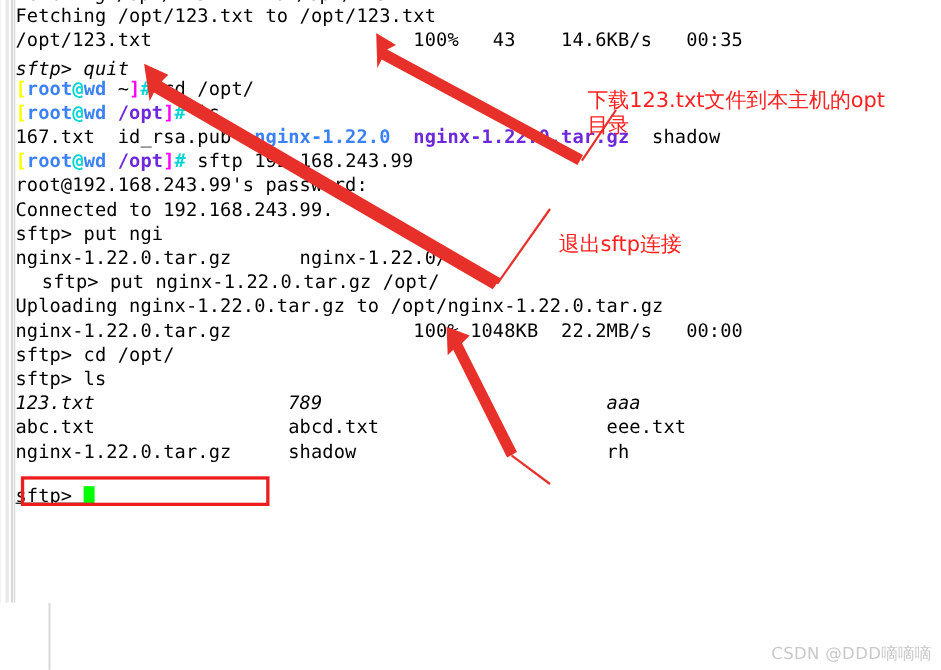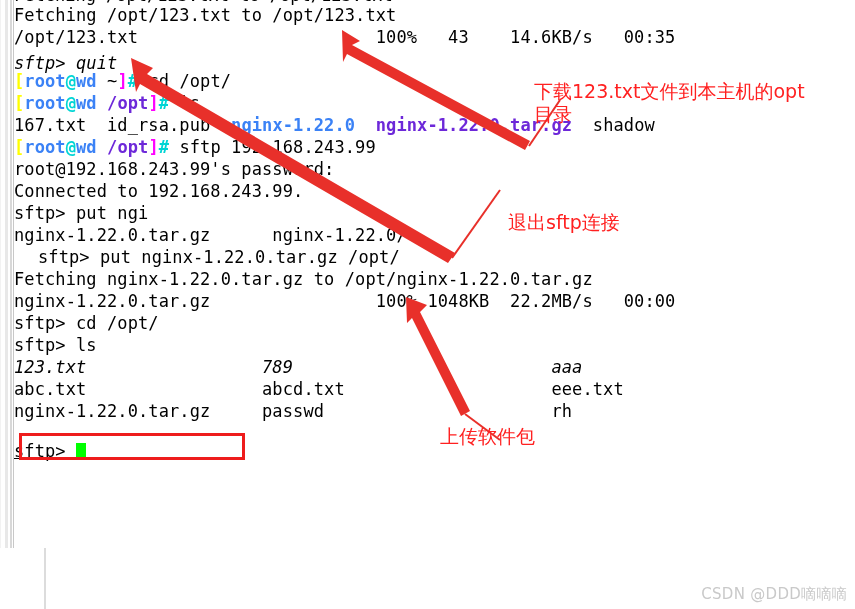--- a/index.html
+++ b/index.html
@@ -168,27 +168,27 @@
       <div class="term-line" style="top: 52px; font-style: italic;"><span class="c-white">sftp&gt; quit</span></div>
       <div class="term-line" style="top: 70px;"><span class="c-yellow bold">[</span><span class="c-blue bold">root</span><span class="c-cyan bold">@</span><span class="c-blue bold">wd</span><span class="c-white"> ~</span><span class="c-magenta bold">]</span><span class="c-cyan bold">#</span><span class="c-white"> cd /opt/</span></div>
       <div class="term-line" style="top: 92px;"><span class="c-yellow bold">[</span><span class="c-blue bold">root</span><span class="c-cyan bold">@</span><span class="c-blue bold">wd</span><span class="c-white"> </span><span class="c-red bold">/opt</span><span class="c-magenta bold">]</span><span class="c-cyan bold">#</span><span class="c-white"> ls</span></div>
       <div class="term-line" style="top: 114px;"><span class="c-white">167.txt  id_rsa.pub  </span><span class="c-blue bold">nginx-1.22.0</span><span class="c-white">  </span><span class="c-red bold">nginx-1.22.0.tar.gz</span><span class="c-white">  shadow</span></div>
       <div class="term-line" style="top: 136px;"><span class="c-yellow bold">[</span><span class="c-blue bold">root</span><span class="c-cyan bold">@</span><span class="c-blue bold">wd</span><span class="c-white"> </span><span class="c-red bold">/opt</span><span class="c-magenta bold">]</span><span class="c-cyan bold">#</span><span class="c-white"> sftp 192.168.243.99</span></div>
       <div class="term-line" style="top: 158px;"><span class="c-white">root@192.168.243.99's password:</span></div>
       <div class="term-line" style="top: 180px;"><span class="c-white">Connected to 192.168.243.99.</span></div>
       <div class="term-line" style="top: 202px;"><span class="c-white">sftp&gt; put ngi</span></div>
       <div class="term-line" style="top: 224px;"><span class="c-white">nginx-1.22.0.tar.gz      nginx-1.22.0/</span></div>
       <div class="term-line" style="top: 246px; margin-left: 24px;"><span class="c-white">sftp&gt; put nginx-1.22.0.tar.gz /opt/</span></div>
-      <div class="term-line" style="top: 268px;"><span class="c-white">Fetching nginx-1.22.0.tar.gz to /opt/nginx-1.22.0.tar.gz</span></div>
+      <div class="term-line" style="top: 268px;"><span class="c-white">Uploading nginx-1.22.0.tar.gz to /opt/nginx-1.22.0.tar.gz</span></div>
       <div class="term-line" style="top: 290px;"><span class="c-white">nginx-1.22.0.tar.gz                100% 1048KB  22.2MB/s   00:00</span></div>
       <div class="term-line" style="top: 312px;"><span class="c-white">sftp&gt; cd /opt/</span></div>
       <div class="term-line" style="top: 334px;"><span class="c-white">sftp&gt; ls</span></div>
       <div class="term-line" style="top: 356px; font-style: italic;"><span class="c-white">123.txt                 789                         aaa</span></div>
       <div class="term-line" style="top: 378px;"><span class="c-white">abc.txt                 abcd.txt                    eee.txt</span></div>
-      <div class="term-line" style="top: 400px;"><span class="c-white">nginx-1.22.0.tar.gz     passwd                      rh</span></div>
+      <div class="term-line" style="top: 400px;"><span class="c-white">nginx-1.22.0.tar.gz     shadow                      rh</span></div>
       <div class="term-line" style="top: 440px; text-decoration: underline;"><span class="c-white">sftp&gt; </span><span class="cursor-block"></span></div>
     </div>
 </div>
 
 <div id="annotations">
   <svg width="855" height="609" style="position:absolute;left:0;top:0;">
 
     <g>
       <path d="M 342,30 L 360,41 L 352,45 L 530,141 L 525,150 L 347,54 L 343,62 Z" fill="#e8302a"></path>
       <path d="M 529,146 L 560,100" stroke="#e8302a" stroke-width="2" fill="none"></path>
@@ -203,18 +203,17 @@
       <path d="M 406,297 L 427,305 L 420,312 L 470,411 L 461,416 L 412,318 L 407,323 Z" fill="#e8302a"></path>
       <path d="M 465,414 L 500,440" stroke="#e8302a" stroke-width="2" fill="none"></path>
     </g>
   </svg>
 
   <div class="anno-text" style="left:534px; top:80px;">下载123.txt文件到本主机的opt
 目录</div>
 
   <div class="anno-text" style="left:508px; top:181px;margin-top:30px;">退出sftp连接</div>
 
-  <div class="anno-text" style="left:440px; top:425px;">上传软件包</div>
 
   <div id="highlight-box"></div>
 </div>
 
 <div id="watermark">CSDN @DDD嘀嘀嘀</div>
 
 </body></html>

